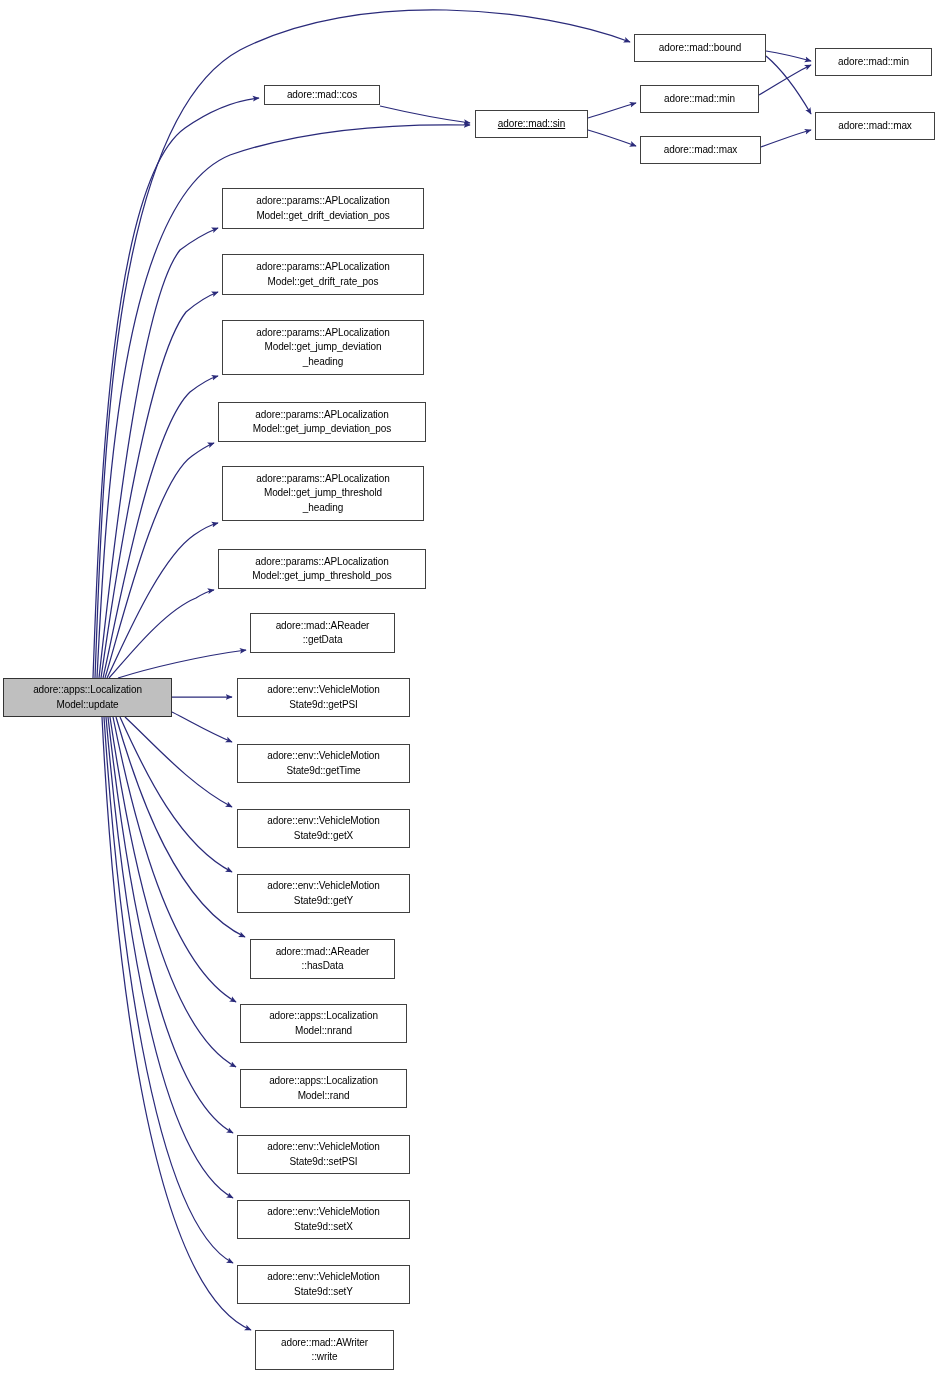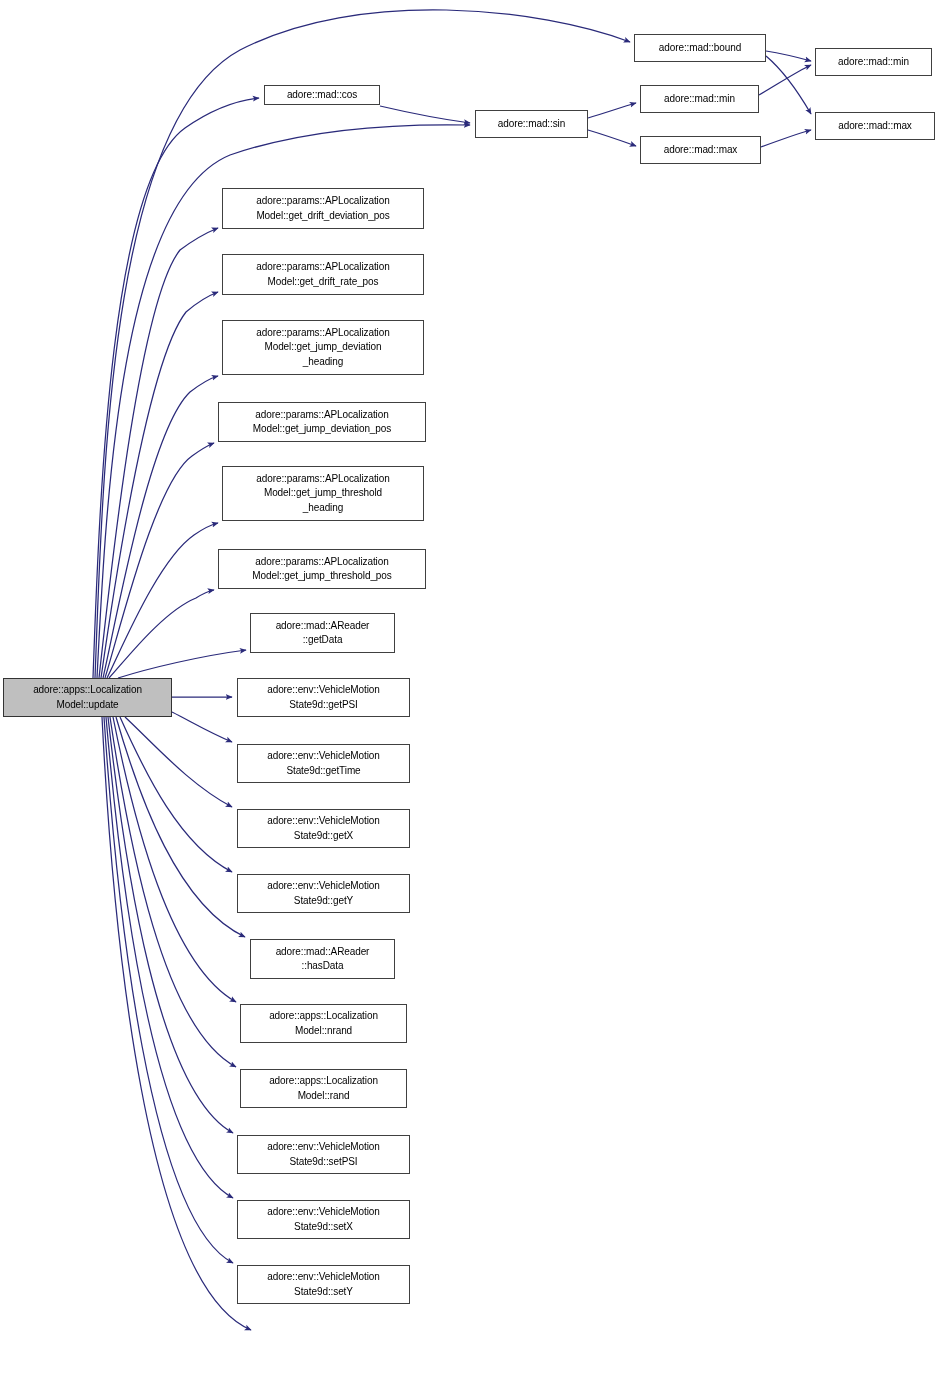--- a/index.html
+++ b/index.html
@@ -82,21 +82,21 @@
       <path d="M 588,118 C 605,113 622,107 636,103" fill="none" stroke="#2a2a7a" stroke-width="1.25" marker-end="url(#arrow)"></path>
       <path d="M 588,130 C 605,135 622,141 636,146" fill="none" stroke="#2a2a7a" stroke-width="1.25" marker-end="url(#arrow)"></path>
       <path d="M 766,51 C 785,54 800,58 811,61" fill="none" stroke="#2a2a7a" stroke-width="1.25" marker-end="url(#arrow)"></path>
       <path d="M 766,56 C 785,72 800,95 811,114" fill="none" stroke="#2a2a7a" stroke-width="1.25" marker-end="url(#arrow)"></path>
       <path d="M 759,95 C 778,84 796,72 811,65" fill="none" stroke="#2a2a7a" stroke-width="1.25" marker-end="url(#arrow)"></path>
       <path d="M 761,147 C 780,140 797,134 811,130" fill="none" stroke="#2a2a7a" stroke-width="1.25" marker-end="url(#arrow)"></path>
     </svg>
 <div class="node root" style="left: 3px; top: 678px; width: 169px; height: 39px; background: rgb(191, 191, 191);">adore::apps::Localization
 Model::update</div>
     <div class="node" style="left: 264px; top: 85px; width: 116px; height: 20px; background: rgb(255, 255, 255); border-color: rgb(64, 64, 64);">adore::mad::cos</div>
-    <div class="node" style="left: 475px; top: 110px; width: 113px; height: 28px; background: rgb(255, 255, 255); border-color: rgb(64, 64, 64);">adore::mad::sin</div>
+    <div class="node" style="left: 475px; top: 110px; width: 113px; height: 28px; background: rgb(255, 255, 255); border-color: rgb(64, 64, 64); text-decoration: underline;">adore::mad::sin</div>
     <div class="node" style="left: 634px; top: 34px; width: 132px; height: 28px; background: rgb(255, 255, 255); border-color: rgb(64, 64, 64);">adore::mad::bound</div>
     <div class="node" style="left: 640px; top: 85px; width: 119px; height: 28px; background: rgb(255, 255, 255); border-color: rgb(64, 64, 64);">adore::mad::min</div>
     <div class="node" style="left: 640px; top: 136px; width: 121px; height: 28px; background: rgb(255, 255, 255); border-color: rgb(64, 64, 64);">adore::mad::max</div>
     <div class="node" style="left: 815px; top: 48px; width: 117px; height: 28px; background: rgb(255, 255, 255); border-color: rgb(64, 64, 64);">adore::mad::min</div>
     <div class="node" style="left: 815px; top: 112px; width: 120px; height: 28px; background: rgb(255, 255, 255); border-color: rgb(64, 64, 64);">adore::mad::max</div>
     <div class="node" style="left: 222px; top: 188px; width: 202px; height: 41px; background: rgb(255, 255, 255); border-color: rgb(64, 64, 64);">adore::params::APLocalization
 Model::get_drift_deviation_pos</div>
     <div class="node" style="left: 222px; top: 254px; width: 202px; height: 41px; background: rgb(255, 255, 255); border-color: rgb(64, 64, 64);">adore::params::APLocalization
 Model::get_drift_rate_pos</div>
     <div class="node" style="left: 222px; top: 320px; width: 202px; height: 55px; background: rgb(255, 255, 255); border-color: rgb(64, 64, 64);">adore::params::APLocalization
@@ -124,13 +124,15 @@
     <div class="node" style="left: 240px; top: 1004px; width: 167px; height: 39px; background: rgb(255, 255, 255); border-color: rgb(64, 64, 64);">adore::apps::Localization
 Model::nrand</div>
     <div class="node" style="left: 240px; top: 1069px; width: 167px; height: 39px; background: rgb(255, 255, 255); border-color: rgb(64, 64, 64);">adore::apps::Localization
 Model::rand</div>
     <div class="node" style="left: 237px; top: 1135px; width: 173px; height: 39px; background: rgb(255, 255, 255); border-color: rgb(64, 64, 64);">adore::env::VehicleMotion
 State9d::setPSI</div>
     <div class="node" style="left: 237px; top: 1200px; width: 173px; height: 39px; background: rgb(255, 255, 255); border-color: rgb(64, 64, 64);">adore::env::VehicleMotion
 State9d::setX</div>
     <div class="node" style="left: 237px; top: 1265px; width: 173px; height: 39px; background: rgb(255, 255, 255); border-color: rgb(64, 64, 64);">adore::env::VehicleMotion
 State9d::setY</div>
+    <div class="node" style="left: 255px; top: 1330px; width: 139px; height: 40px; background: rgb(255, 255, 255); border-color: rgb(64, 64, 64);">adore::mad::AWriter
+::write</div>
   </div>
 
 </body></html>

